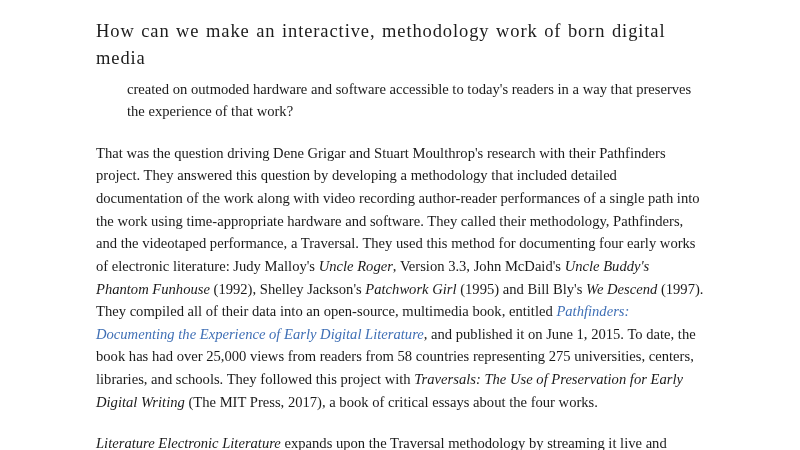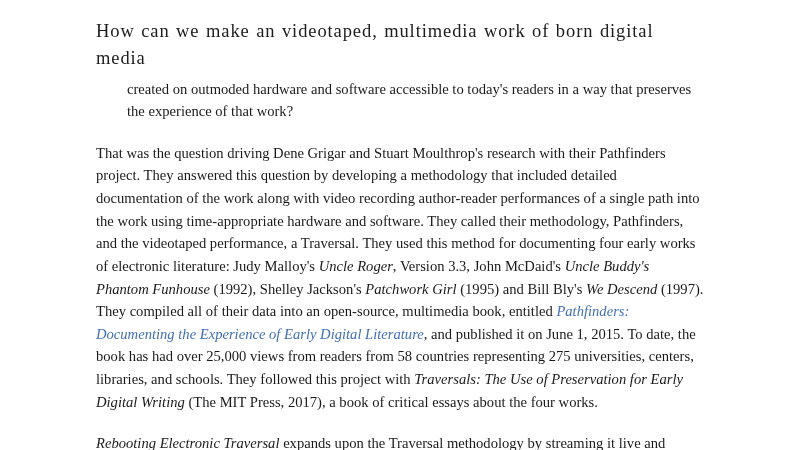--- a/index.html
+++ b/index.html
@@ -53,25 +53,25 @@
     color: #3f6fb5;
     text-decoration: none;
     font-style: italic;
   }
 </style>
 </head>
 <body>
 
 <div class="page">
 
-  <h1 class="headline">How can we make an videotaped, multimedia work of born digital media</h1>
+  <h1 class="headline">How can we make an interactive, methodology work of born digital media</h1>
 
   <p class="lead">created on outmoded hardware and software accessible to today's readers in a way that preserves the experience of that work?</p>
 
   <div class="para-gap"></div>
 
   <p><span>That was the question driving Dene Grigar and Stuart Moulthrop's research with their Pathfinders project. They answered this question by developing a methodology that included detailed documentation of the work along with video recording author-reader performances of a single path into the work using time-appropriate hardware and software. They called their methodology, Pathfinders, and the videotaped performance, a Traversal. They used this method for documenting four early works of electronic literature: Judy Malloy's </span><em class="it">Uncle Roger</em><span>, Version 3.3, John McDaid's </span><em class="it">Uncle Buddy's Phantom Funhouse</em><span> (1992), Shelley Jackson's </span><em class="it">Patchwork Girl</em><span> (1995) and Bill Bly's </span><em class="it">We Descend</em><span> (1997). They compiled all of their data into an open-source, multimedia book, entitled </span><a class="link" href="#">Pathfinders: Documenting the Experience of Early Digital Literature</a><span>, and published it on June 1, 2015. To date, the book has had over 25,000 views from readers from 58 countries representing 275 universities, centers, libraries, and schools. They followed this project with </span><em class="it">Traversals: The Use of Preservation for Early Digital Writing</em><span> (The MIT Press, 2017), a book of critical essays about the four works.</span></p>
 
   <div class="para-gap"></div>
 
-  <p><em class="it">Rebooting Electronic Traversal</em><span> expands upon the Traversal methodology by streaming it live and engaging the audience in real-time social media channels, Facebook, Twitter, and YouTube Chat. We did so in order to experiment with reaching a larger audience and provide an opportunity for that audience to participate in real-time in the Traversal experience.</span></p>
+  <p><em class="it">Literature Electronic Literature</em><span> expands upon the Traversal methodology by streaming it live and engaging the audience in real-time social media channels, Facebook, Twitter, and YouTube Chat. We did so in order to experiment with reaching a larger audience and provide an opportunity for that audience to participate in real-time in the Traversal experience.</span></p>
 
 </div>
 
 </body></html>

